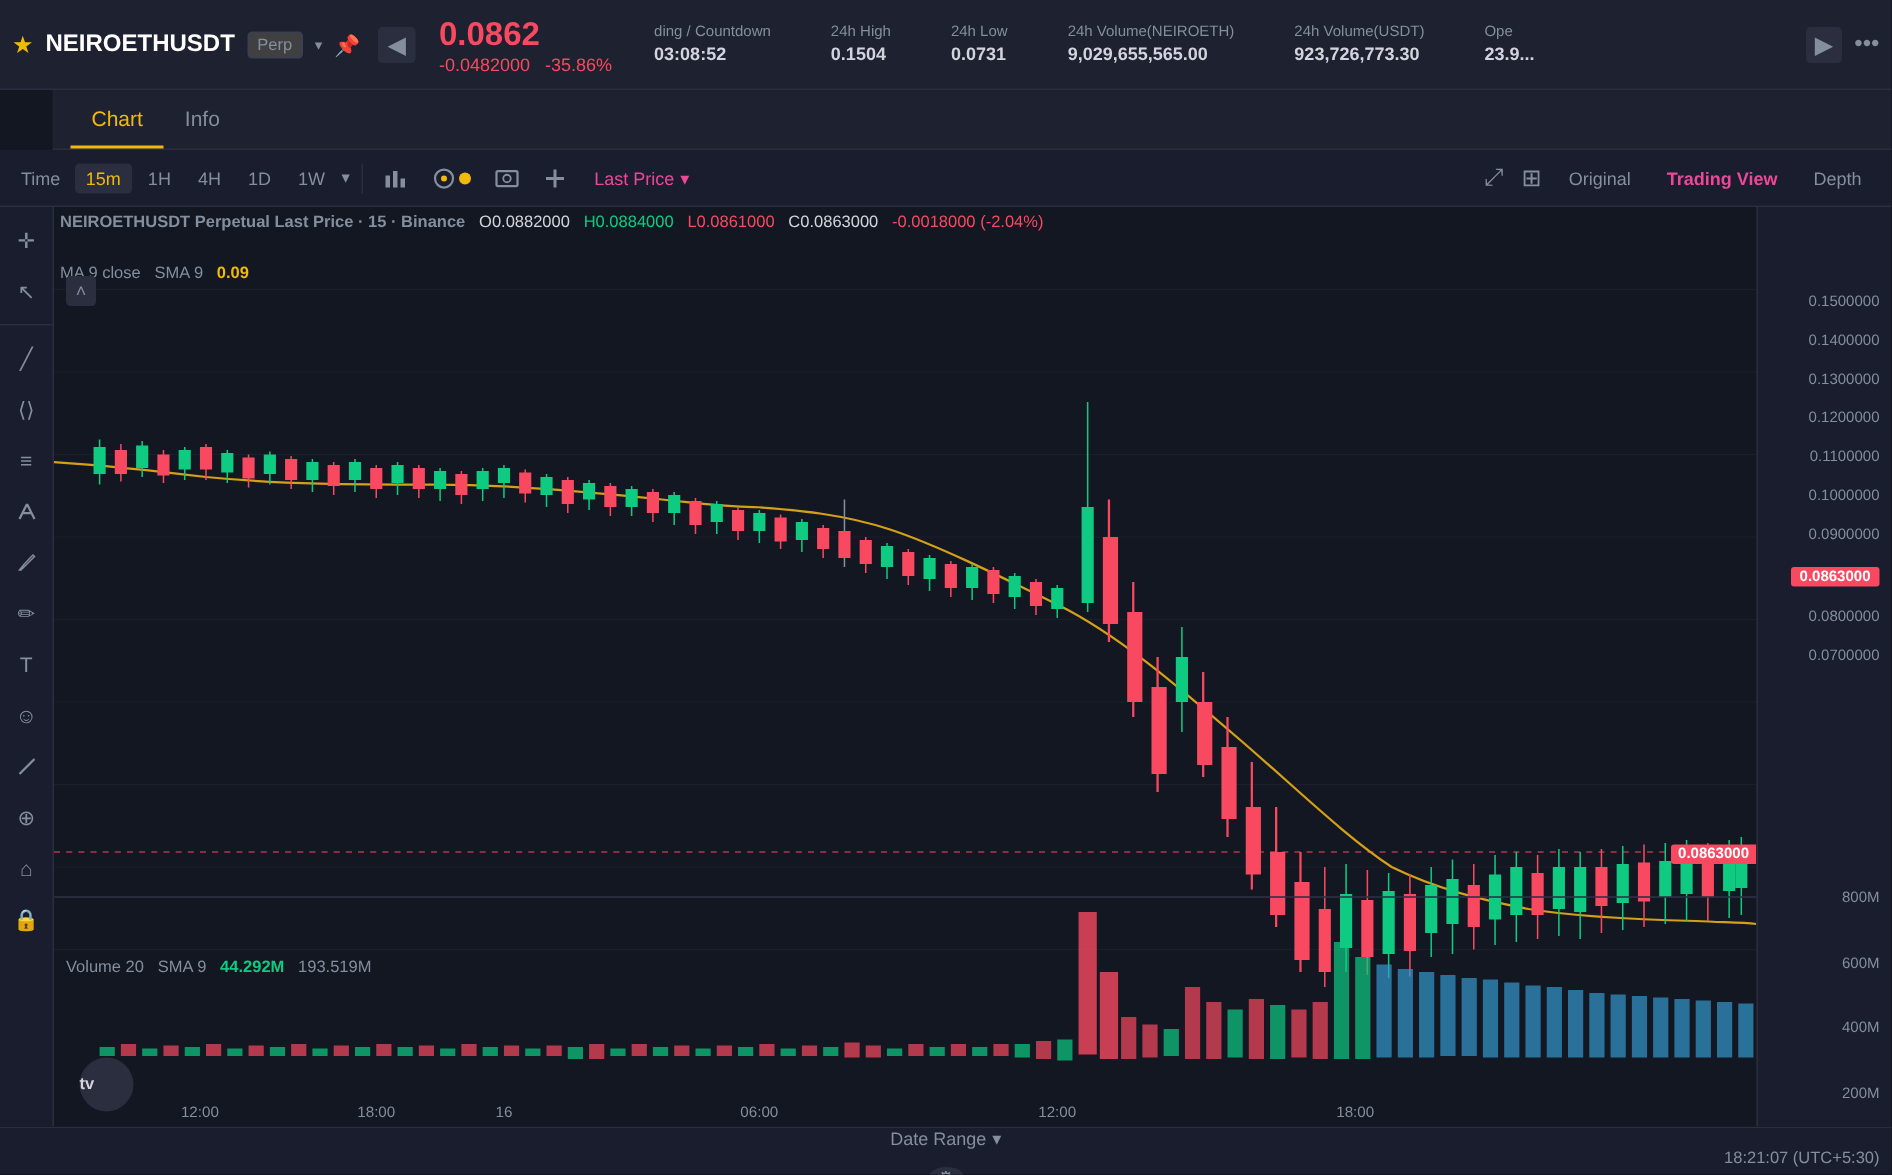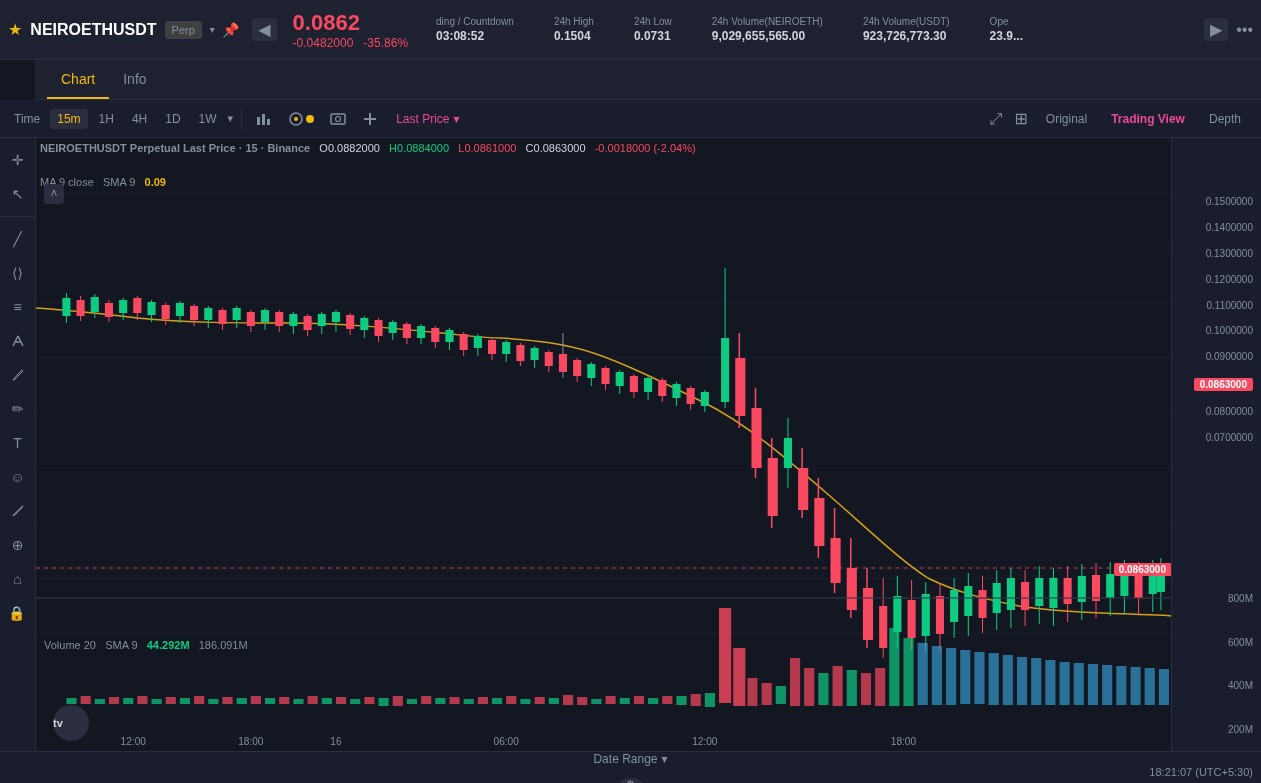--- a/index.html
+++ b/index.html
@@ -560,21 +560,21 @@
       <span>tv</span>
     </div>
 
     <div class="volume-overlay" style="bottom:100px;">
       <span style="color:#848e9c;">Volume 20</span>
       &nbsp;
       <span style="color:#848e9c;">SMA 9</span>
       &nbsp;
       <span style="color:#0ecb81;font-weight:600;">44.292M</span>
       &nbsp;
-      <span style="color:#848e9c;">186.091M</span>
+      <span style="color:#848e9c;">193.519M</span>
     </div>
 
     <svg class="chart-svg" viewBox="0 0 1120 613" preserveAspectRatio="none">
 
       <defs>
         <pattern id="grid" width="80" height="60" patternUnits="userSpaceOnUse">
           <path d="M 80 0 L 0 0 0 60" fill="none" stroke="#1e2130" stroke-width="0.5"></path>
         </pattern>
       </defs>
       <rect width="1120" height="613" fill="#131722"></rect>

